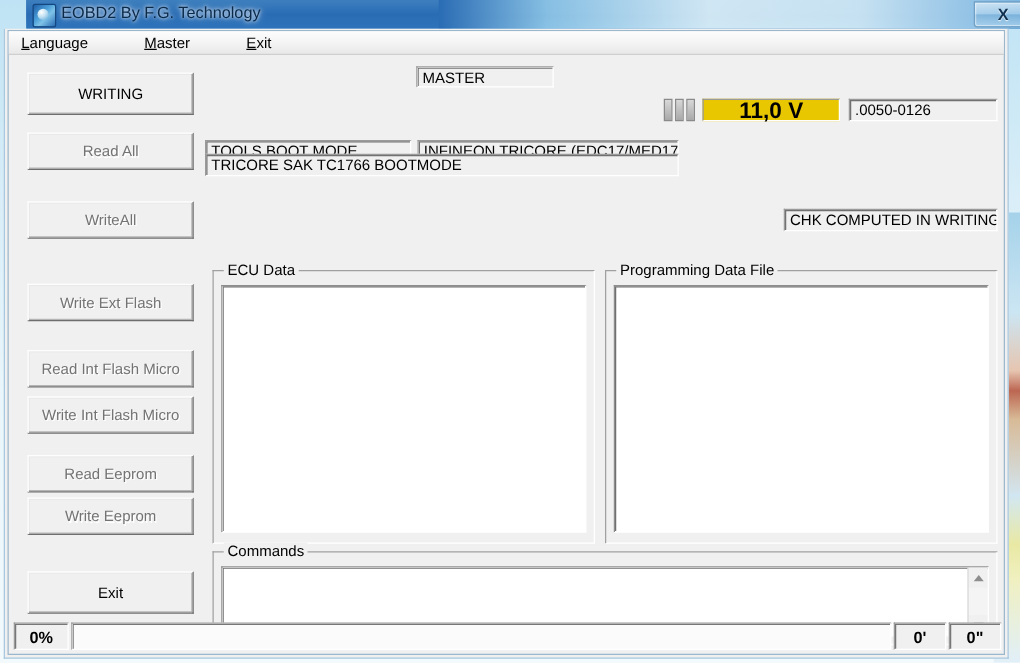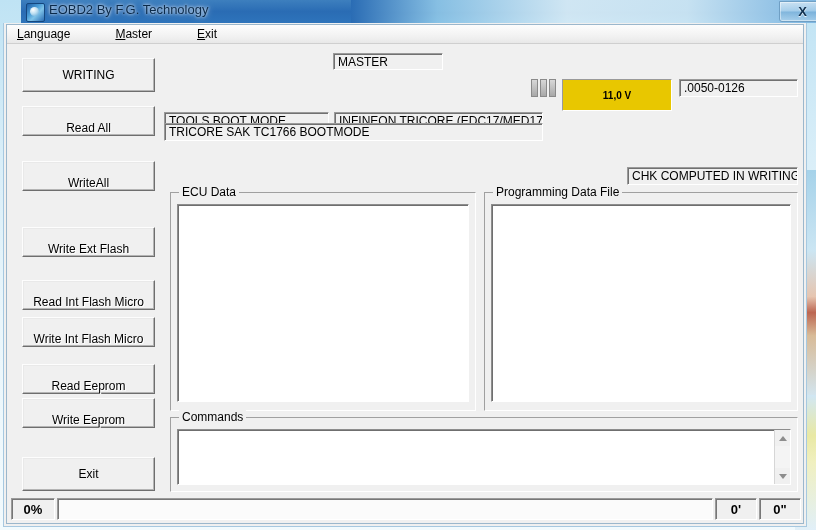--- a/index.html
+++ b/index.html
@@ -148,24 +148,23 @@
     border-right: 1px solid #6e6e6e;
     border-bottom: 1px solid #6e6e6e;
     box-shadow: inset -1px -1px 0 #b4b4b4, inset 1px 1px 0 #e9e9e9;
     display: flex; align-items: center; justify-content: center;
     font-size: 12px;
     color: #000;
     cursor: pointer;
     user-select: none;
   }
   .btn.disabled {
-    color: #000000;
+    color: #737373;
     text-shadow: 1px 1px 0 #ffffff;
     cursor: default;
-    align-items: flex-end;
   }
 
   .field {
     position: absolute;
     box-sizing: border-box;
     background: #f0f0f0;
     border-top: 1px solid #9a9a9a;
     border-left: 1px solid #9a9a9a;
     border-right: 1px solid #ffffff;
     border-bottom: 1px solid #ffffff;
@@ -180,38 +179,39 @@
 
   
   #volt-bars { position: absolute; left: 524px; top: 54px; width: 28px; height: 18px; display: flex; gap: 2px; }
   #volt-bars i {
     display: block; width: 7px; height: 18px;
     background: linear-gradient(180deg, #d8d8d8 0%, #a8a8a8 100%);
     border: 1px solid #8a8a8a;
     box-sizing: border-box;
   }
   #voltage {
-    position: absolute; left: 555px; top: 54px; width: 110px; height: 32px;
+    position: absolute; left: 555px; top: 54px; width: 110px; height: 18px;
     background: #e8c700;
     border-top: 1px solid #9a9a9a;
     border-left: 1px solid #9a9a9a;
     border-right: 1px solid #ffffff;
     border-bottom: 1px solid #ffffff;
     box-sizing: border-box;
     display: flex; align-items: center; justify-content: center;
-    font-size: 10px; font-weight: bold; color: #000;
+    font-size: 18px; font-weight: bold; color: #000;
   }
 
   
   .group {
     position: absolute;
     box-sizing: border-box;
     border: 1px solid #a0a0a0;
     border-right-color: #ffffff;
     border-bottom-color: #ffffff;
+    margin-top: 24px;
   }
   .group > .group-title {
     position: absolute;
     top: -8px; left: 8px;
     background: #f0f0f0;
     padding: 0 3px;
     font-size: 12px;
     color: #000;
     white-space: nowrap;
   }

